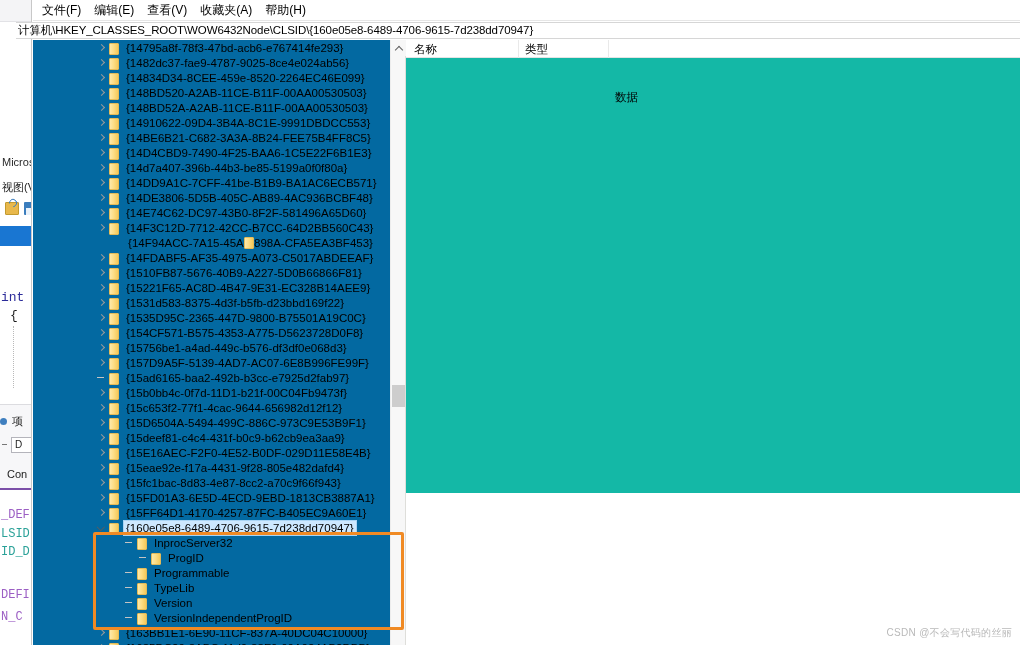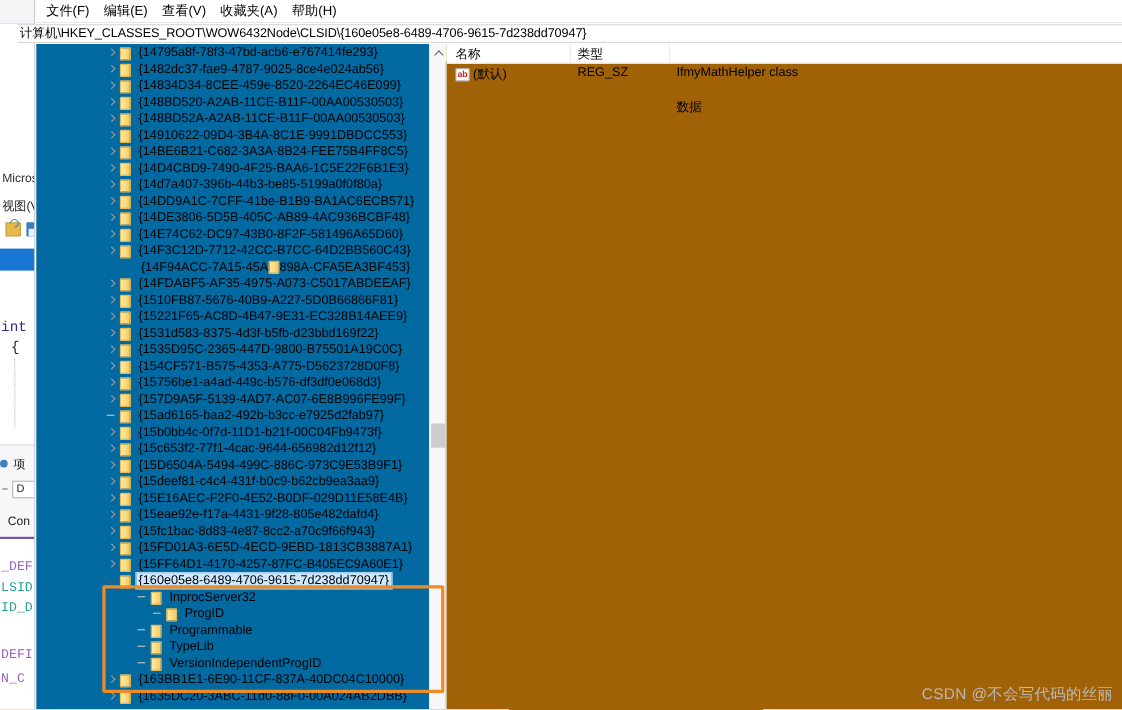--- a/index.html
+++ b/index.html
@@ -246,22 +246,22 @@
   }
   .pane-divider {
     position: absolute;
     left: 405px; top: 40px;
     width: 1px; height: 605px;
     background: #dededa;
   }
   .list-pane {
     position: absolute;
     left: 406px; top: 40px;
-    width: 614px; height: 605px;
-    background: #a16207;
+    width: 614px; height: 453px;
+    background: #14b8a6;
     overflow: hidden;
   }
 
   
   .tree-rows {
     position: absolute;
     left: 0; top: 0;
     width: 372px;
   }
   .tree-row {
@@ -429,21 +429,21 @@
     position: absolute;
     left: 209px; top: 0px;
     font-size: 11.5px; color: #000000;
     white-space: nowrap;
   }
 
   
   .watermark {
     position: absolute;
     right: 8px; bottom: 5px;
-    font-size: 14px;
+    font-size: 10px;
     color: #b9b9b9;
     white-space: nowrap;
     letter-spacing: 0.3px;
     z-index: 60;
   }
 </style>
 </head>
 <body>
 
 <div id="screen">
@@ -676,20 +676,25 @@
           <span class="node-label">Programmable</span>
         </div>
         <div class="tree-row" style="padding-left: 91px;">
           <span class="chev leaf"></span>
           <span class="folder"></span>
           <span class="node-label">TypeLib</span>
         </div>
         <div class="tree-row" style="padding-left: 91px;">
           <span class="chev leaf"></span>
           <span class="folder"></span>
+          <span class="node-label">Version</span>
+        </div>
+        <div class="tree-row" style="padding-left: 91px;">
+          <span class="chev leaf"></span>
+          <span class="folder"></span>
           <span class="node-label">VersionIndependentProgID</span>
         </div>
         <div class="tree-row" style="padding-left: 63px;">
           <span class="chev closed"></span>
           <span class="folder"></span>
           <span class="node-label">{163BB1E1-6E90-11CF-837A-40DC04C10000}</span>
         </div>
         <div class="tree-row" style="padding-left: 63px;">
           <span class="chev closed"></span>
           <span class="folder"></span>
@@ -708,23 +713,17 @@
   <div class="pane-divider"></div>
 
   <div class="list-pane">
     <div class="col-header">
       <span class="col-h" style="left:8px;">名称</span>
       <span class="col-h" style="left:119px;">类型</span>
       <span class="col-h" style="left:209px;margin-top:48px;">数据</span>
       <div class="col-sep" style="left:112px;"></div>
       <div class="col-sep" style="left:202px;"></div>
     </div>
-    <div class="val-row">
-      <span class="val-icon">ab</span>
-      <span class="val-name">(默认)</span>
-      <span class="val-type">REG_SZ</span>
-      <span class="val-data">IfmyMathHelper class</span>
-    </div>
   </div>
 
   <div class="watermark">CSDN @不会写代码的丝丽</div>
 
 </div>
 
 </body></html>

